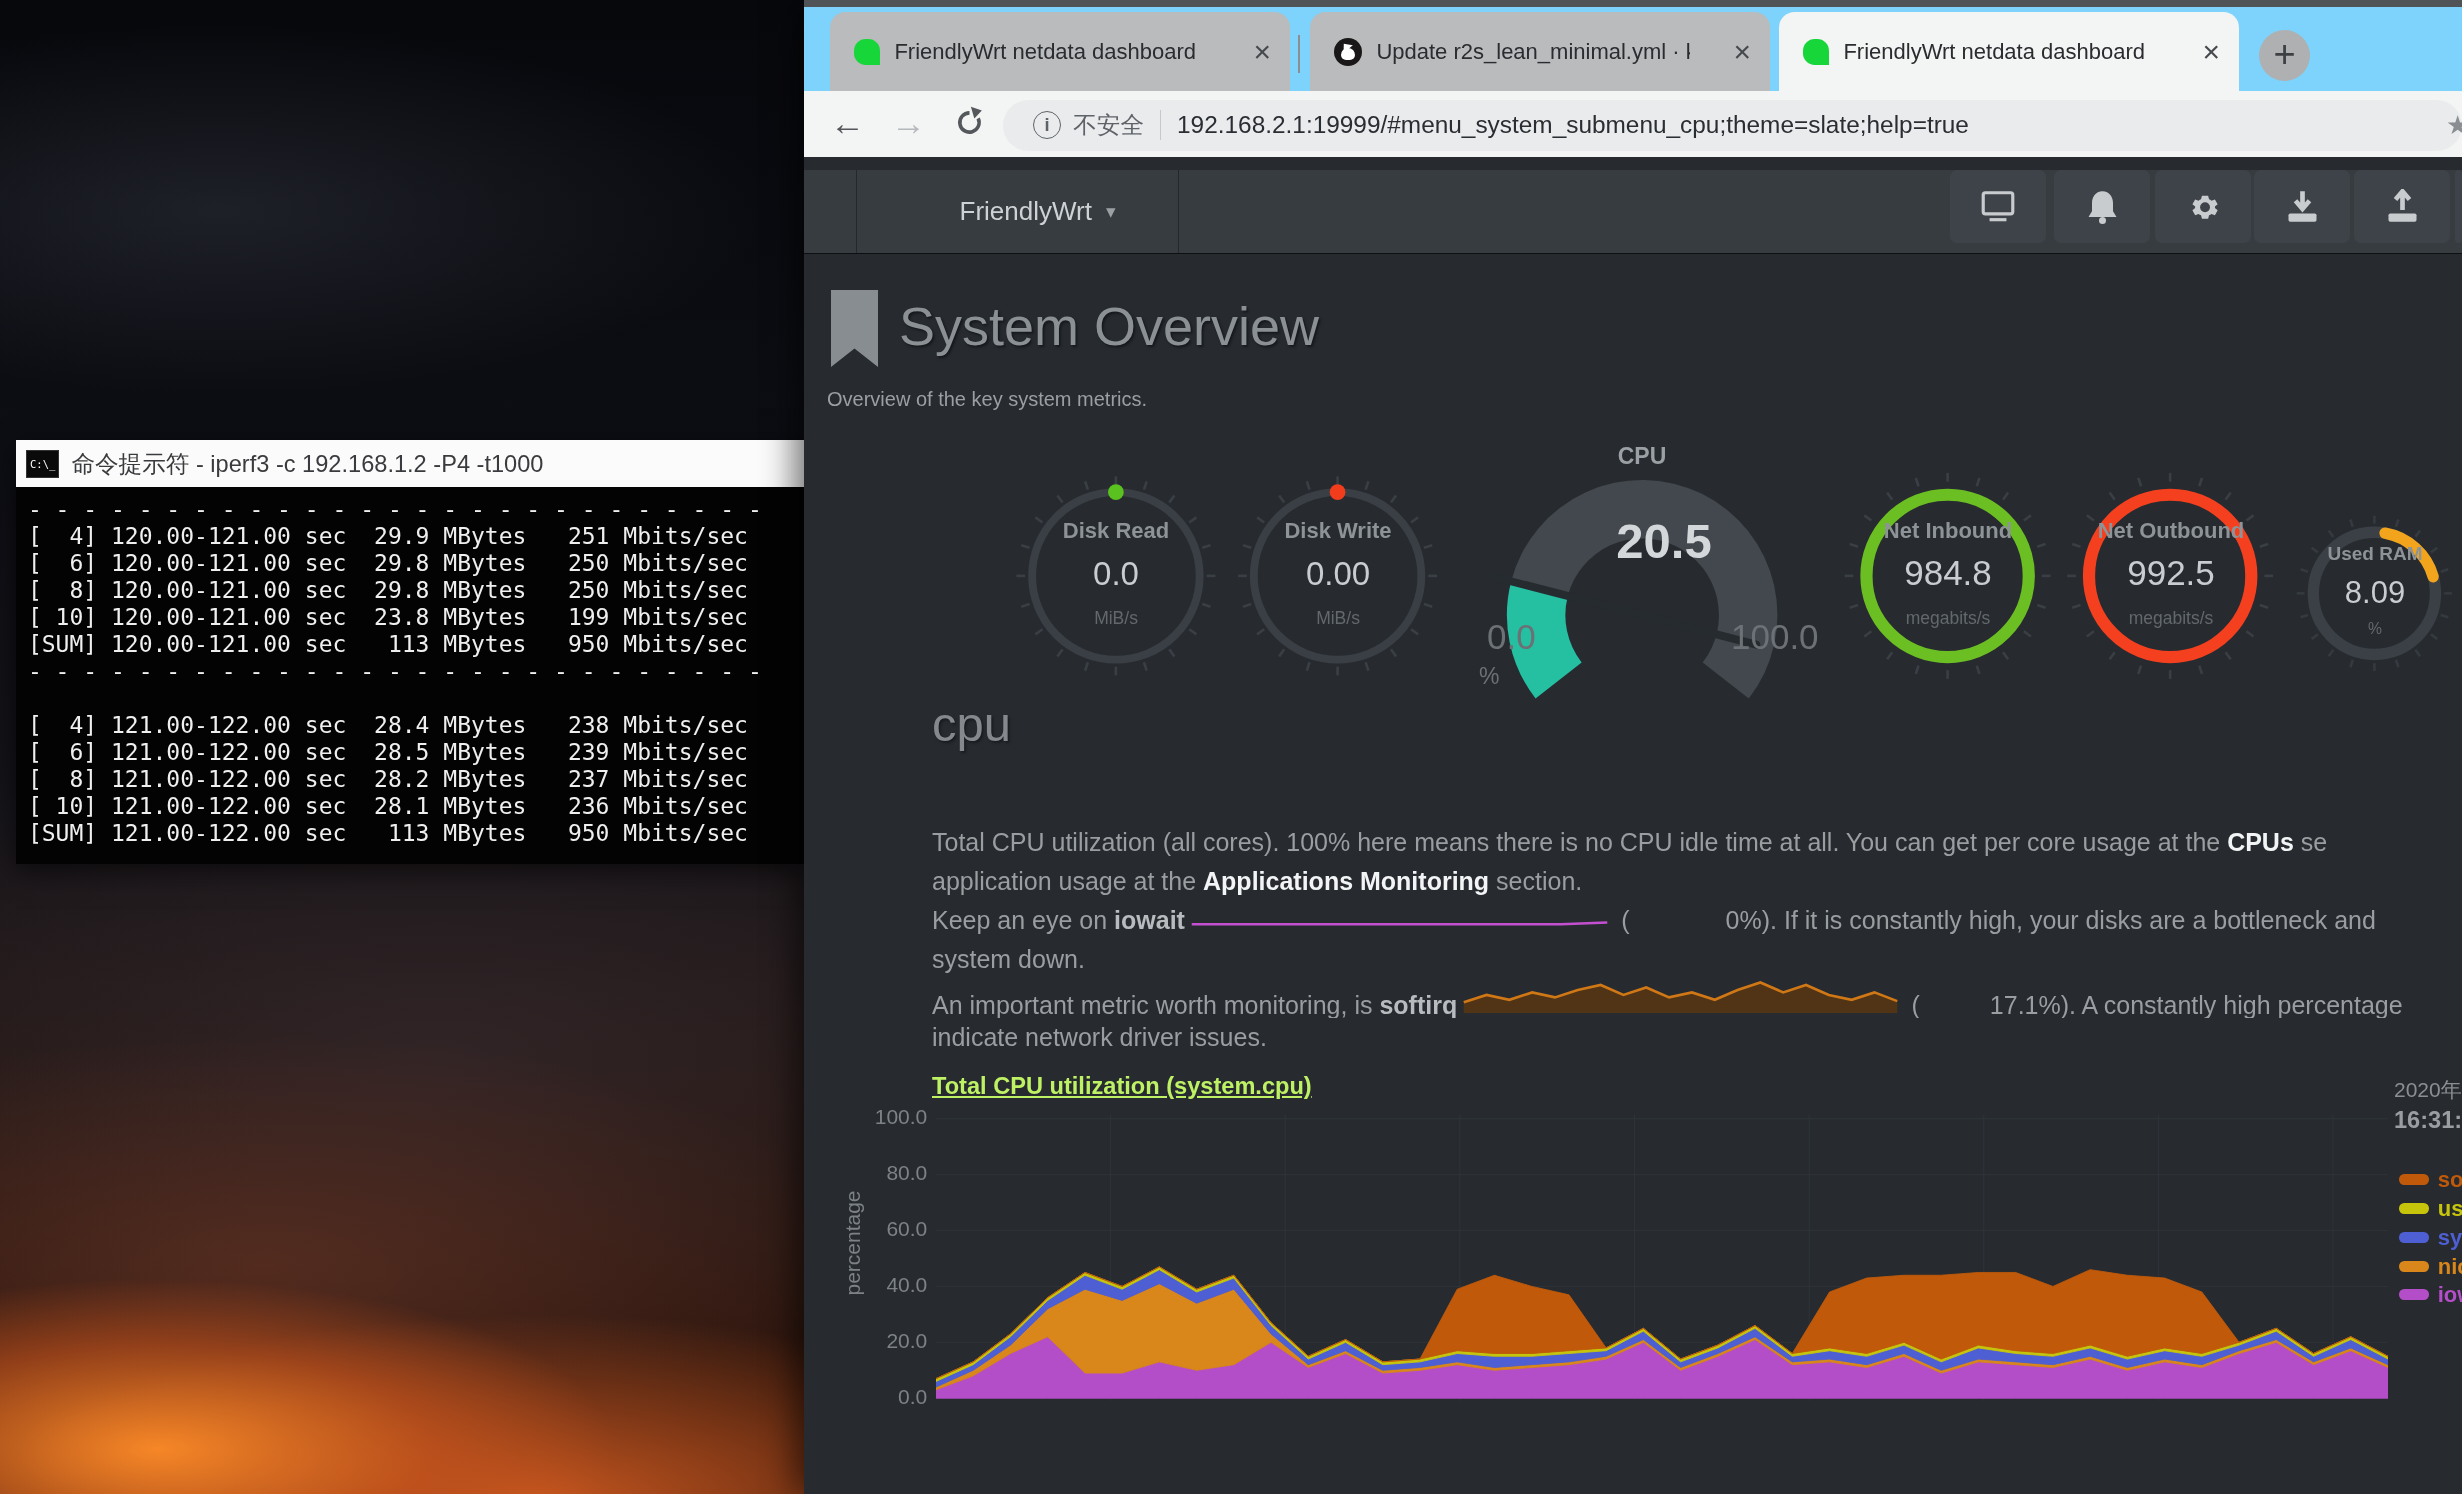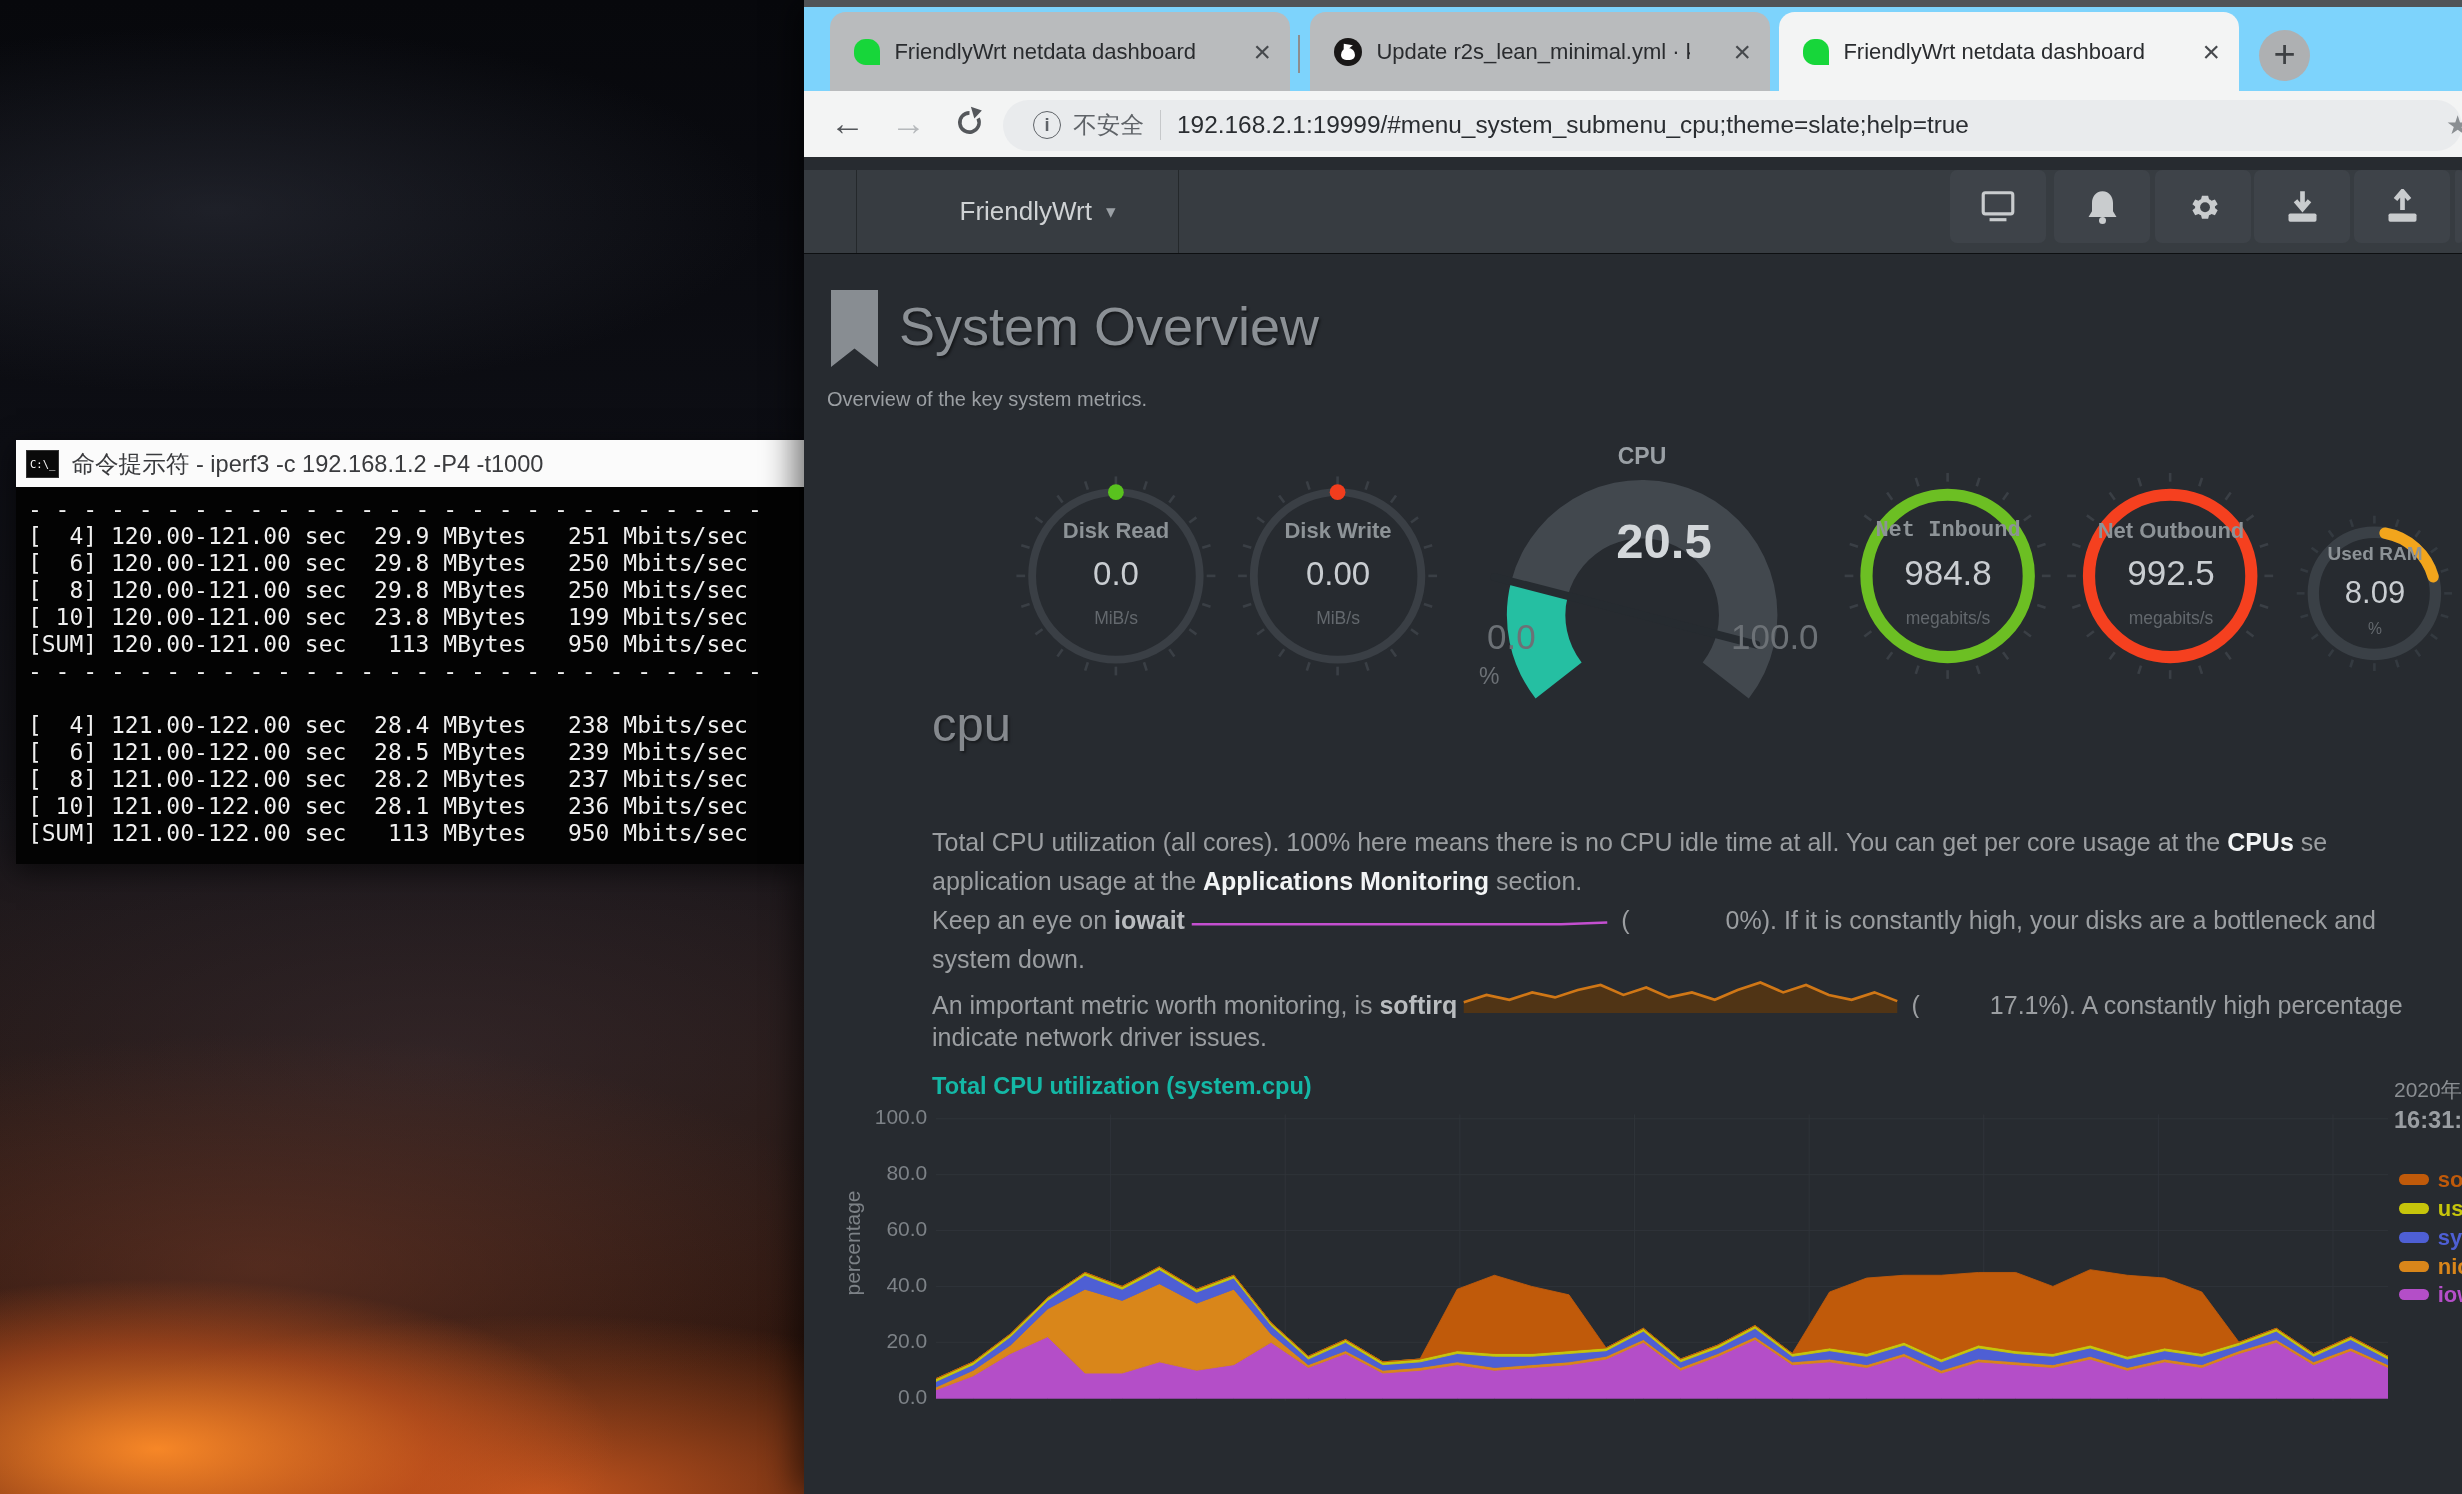--- a/index.html
+++ b/index.html
@@ -65,21 +65,21 @@
   .gauge-unit{position:absolute;transform:translateX(-50%);font-size:17.5px;color:#63686d;white-space:nowrap;}
   .cpu-big{font-size:49px;font-weight:bold;color:#d3d7da;}
   .cpu-minmax{position:absolute;font-size:35px;color:#6c7176;}
   .cpu-pct{position:absolute;font-size:23px;color:#6c7176;}
   .cpu-heading{left:128px;top:539px;font-size:49px;color:#85898e;text-shadow:1.7px 1.7px 2.6px rgba(0,0,0,.4);}
   .cpu-para{left:128px;top:666px;width:1530px;overflow:hidden;}
   .cpu-para .pline{height:39px;line-height:39px;font-size:25px;color:#9b9ea1;white-space:nowrap;overflow:hidden;}
   .bw{font-weight:bold;color:#f2f4f5;}
   .bg{font-weight:bold;color:#b9bcbf;}
   .spark{display:inline-block;vertical-align:baseline;margin:0 5.2px;}
-  .chart-title{left:128px;top:916px;font-size:23.6px;font-weight:bold;color:#14b8a6;}
+  .chart-title{left:128px;top:916px;font-size:23.6px;font-weight:bold;color:#bef264;text-decoration:underline;}
   .chart-date{left:1590px;top:919px;font-size:21px;color:#8b8f93;white-space:nowrap;}
   .chart-time{left:1590px;top:950px;font-size:23.6px;font-weight:bold;color:#9a9ea2;white-space:nowrap;}
   .ylab{position:absolute;width:105px;text-align:right;font-size:21px;color:#7d8287;}
   .ylabel-rot{left:-4.4px;top:1074px;font-size:21px;color:#7d8287;transform:rotate(-90deg);transform-origin:center;}
   .legend-item{position:absolute;left:1595px;height:23px;display:flex;align-items:center;white-space:nowrap;}
   .legend-swatch{width:30px;height:11.4px;border-radius:5.2px;margin-right:8.7px;flex:none;}
   .legend-label{font-size:22px;font-weight:bold;}
   .footer{position:absolute;left:0;top:1243px;width:100%;height:93px;background:#262a2f;border-top:1.7px solid #15181b;
     text-align:center;font-size:26px;font-weight:bold;color:#a9adb0;padding-top:23px;box-sizing:border-box;}
   .footer .signin{color:#26c281;}
@@ -302,21 +302,21 @@
       <div class="gauge-label" style="left:534px;top:361px;">Disk Write</div>
       <div class="gauge-value" style="left:534px;top:398px;font-size:33px;">0.00</div>
       <div class="gauge-unit" style="left:534px;top:451px;">MiB/s</div>
 
       <div class="gauge-label" style="left:838px;top:286px;font-size:23px;color:#9aa0a5;">CPU</div>
       <div class="gauge-value cpu-big" style="left:860px;top:356px;">20.5</div>
       <div class="cpu-minmax" style="left:683px;top:460px;">0.0</div>
       <div class="cpu-minmax" style="left:927px;top:460px;">100.0</div>
       <div class="cpu-pct" style="left:675px;top:506px;">%</div>
 
-      <div class="gauge-label" style="left:1144px;top:361px;font-family:Liberation Mono, monospace;">Net Inbound</div>
+      <div class="gauge-label" style="left:1144px;top:361px;">Net Inbound</div>
       <div class="gauge-value" style="left:1144px;top:396px;font-size:35px;">984.8</div>
       <div class="gauge-unit" style="left:1144px;top:451px;">megabits/s</div>
 
       <div class="gauge-label" style="left:1367px;top:361px;">Net Outbound</div>
       <div class="gauge-value" style="left:1367px;top:396px;font-size:35px;">992.5</div>
       <div class="gauge-unit" style="left:1367px;top:451px;">megabits/s</div>
 
       <div class="gauge-label" style="left:1571px;top:386px;font-size:19px;">Used RAM</div>
       <div class="gauge-value" style="left:1571px;top:418px;font-size:31px;">8.09</div>
       <div class="gauge-unit" style="left:1571px;top:463px;font-size:15.7px;">%</div>

